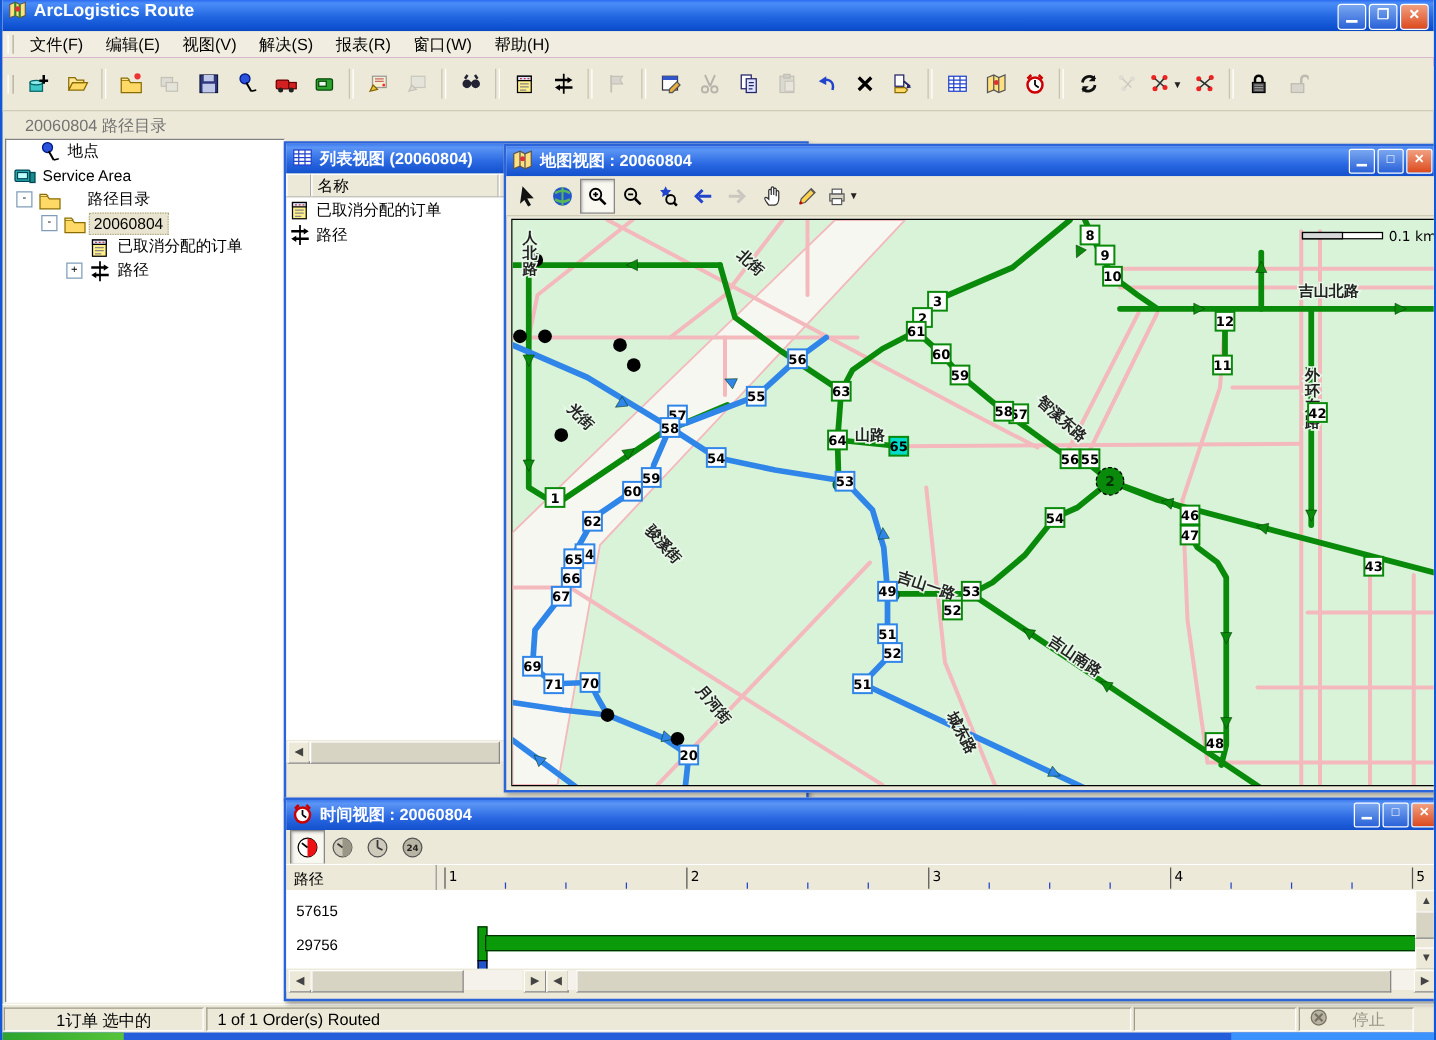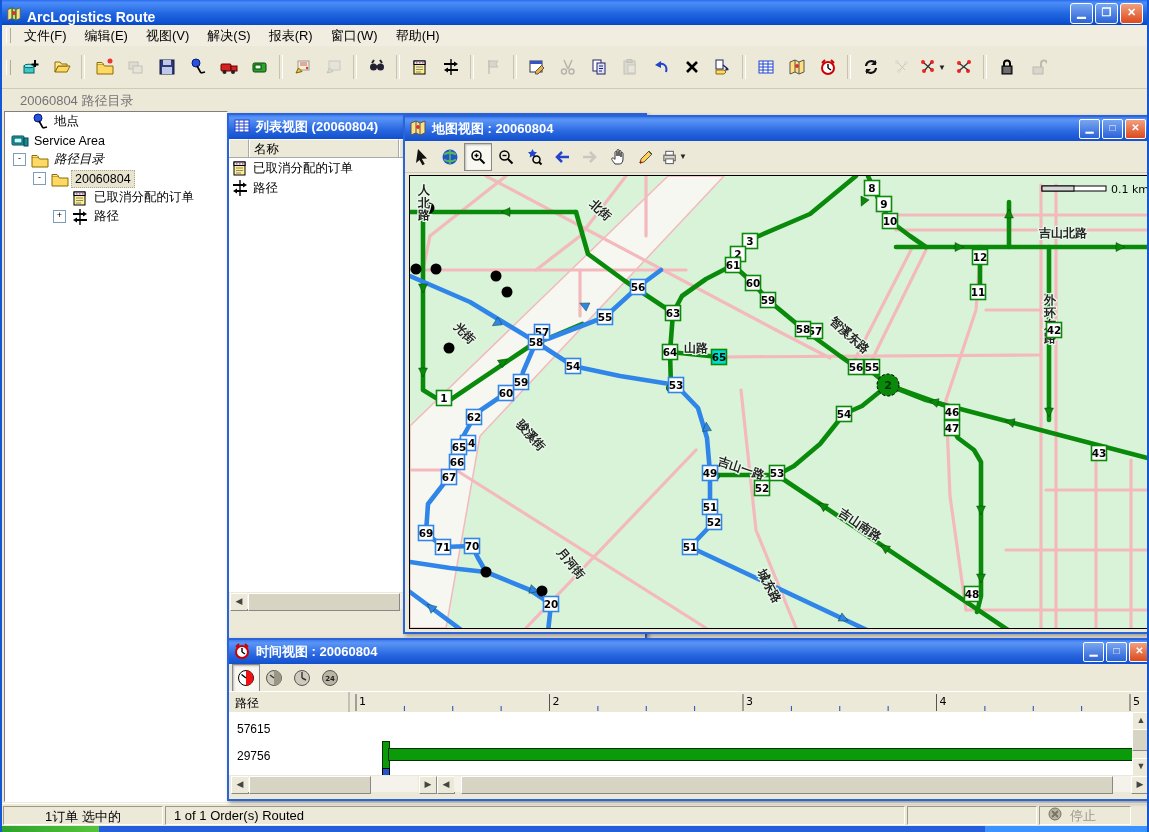--- a/index.html
+++ b/index.html
@@ -1,21 +1,21 @@
 <!DOCTYPE html>
 <html><head>
 <meta charset="utf-8">
 <style>
   html,body{margin:0;padding:0;background:#3a6ea5;font-family:"Liberation Sans",sans-serif;}
   #app{position:relative;width:1149px;height:832px;background:#ece9d8;overflow:hidden;
        border-left:2px solid #1157d6;border-right:2px solid #1157d6;box-sizing:border-box;}
   
   .titlebar{position:absolute;left:0;top:0;width:100%;height:25px;
     background:linear-gradient(180deg,#2a6af0 0%,#4b8df8 10%,#2166e0 55%,#0d50d0 90%,#0a46be 100%);
-    display:flex;align-items:flex-end;color:#fff;font-weight:bold;font-size:14px;}
+    display:flex;align-items:flex-start;color:#fff;font-weight:bold;font-size:14px;}
   .titlebar .appicon{margin:0 5px 0 4px;}
   .winbtns{position:absolute;right:4px;top:3px;display:flex;gap:2px;}
   .wbtn{width:21px;height:19px;border-radius:3px;border:1px solid #fff;
     background:linear-gradient(180deg,#7aa7f0,#2a62d8);color:#fff;font-size:11px;line-height:17px;
     text-align:center;font-weight:bold;}
   .wbtn.close{background:linear-gradient(180deg,#f0a080,#dd4a1d);}
   
   .menubar{position:absolute;left:0;top:25px;width:100%;height:21px;background:#f1eee1;
     border-bottom:7px solid #a21caf;display:flex;align-items:center;font-size:13px;}
   .menubar .grip, .toolbar .grip{width:3px;height:15px;border-left:1px solid #fff;border-right:1px solid #b0ac98;margin:0 4px;}
@@ -63,21 +63,21 @@
   .mbtn{width:26px;height:26px;display:flex;align-items:center;justify-content:center;border:1px solid transparent;}
   .mbtn.pressed{border:1px solid #888;background:#f8f7f0;box-shadow:inset 1px 1px 2px rgba(0,0,0,.25);}
   .mbtn.disabled{opacity:.4;filter:grayscale(1);}
   .mapcanvas{position:absolute;border:1px solid #000;background:#d9f3d9;overflow:hidden;}
   
   .timetools{height:27px;display:flex;align-items:center;background:#ece9d8;padding-left:3px;border-bottom:1px solid #cfcbb6;}
   .ruler{position:absolute;background:#ece9d8;border-top:1px solid #fff;border-bottom:1px solid #999;font-size:12px;}
   .rowsarea{position:absolute;background:#fff;font-size:12px;overflow:hidden;padding-left:24px;}
   .statusbar{position:absolute;left:0;top:803px;width:100%;height:23px;background:#ece9d8;border-top:1px solid #fff;display:flex;font-size:13px;}
   .spanel{border:1px solid #9e9a87;border-bottom-color:#fff;border-right-color:#fff;margin:2px 1px;padding:1px 8px;box-sizing:border-box;}
-  .stopbtn{display:flex;align-items:center;gap:8px;color:#9a9689;border:1px solid #fff;border-top-color:#9e9a87;border-left-color:#9e9a87;}
+  .stopbtn{display:flex;align-items:center;gap:20px;color:#9a9689;border:1px solid #fff;border-top-color:#9e9a87;border-left-color:#9e9a87;}
   .taskbar{position:absolute;left:0;top:826px;width:100%;height:6px;background:#245edb;}
   .taskbar .start{position:absolute;left:0;top:0;width:97px;height:6px;background:linear-gradient(90deg,#2ca32c,#57c43a);}
   .taskbar .btnlite{position:absolute;left:983px;top:0;width:166px;height:6px;background:#3a93ff;}
   svg text{font-family:"DejaVu Sans",sans-serif;}
 </style>
 </head>
 <body>
 
 <div id="app">
 
@@ -352,21 +352,21 @@
             <rect x="13" y="6" width="4" height="8" fill="#1a8a8a" stroke="#045"></rect>
           </svg></span>
         <span class="tlabel" style="left: 26px;">Service Area</span>
       </div>
       <div class="trow">
         <div class="texp" style="left: 8px;">-</div>
         <span class="ticon" style="left: 26px;"><svg width="18" height="18" viewBox="0 0 18 18">
             <path d="M1 6h6l1.5 2H17v8H1z" fill="#ffd966" stroke="#8a6d00"></path>
             <path d="M1 6V4.5h5L7.5 6" fill="#ffe699" stroke="#8a6d00"></path>
           </svg></span>
-        <span class="tlabel" style="left: 46px; font-style: italic;">路径目录</span>
+        <span class="tlabel" style="left: 62px;">路径目录</span>
       </div>
       <div class="trow">
         <div class="texp" style="left: 28px;">-</div>
         <span class="ticon" style="left: 46px;"><svg width="18" height="18" viewBox="0 0 18 18">
             <path d="M1 6h6l1.5 2H17v8H1z" fill="#ffd966" stroke="#8a6d00"></path>
             <path d="M1 6V4.5h5L7.5 6" fill="#ffe699" stroke="#8a6d00"></path>
           </svg></span>
         <span class="tlabel sel" style="left: 66px;">20060804</span>
       </div>
       <div class="trow">

